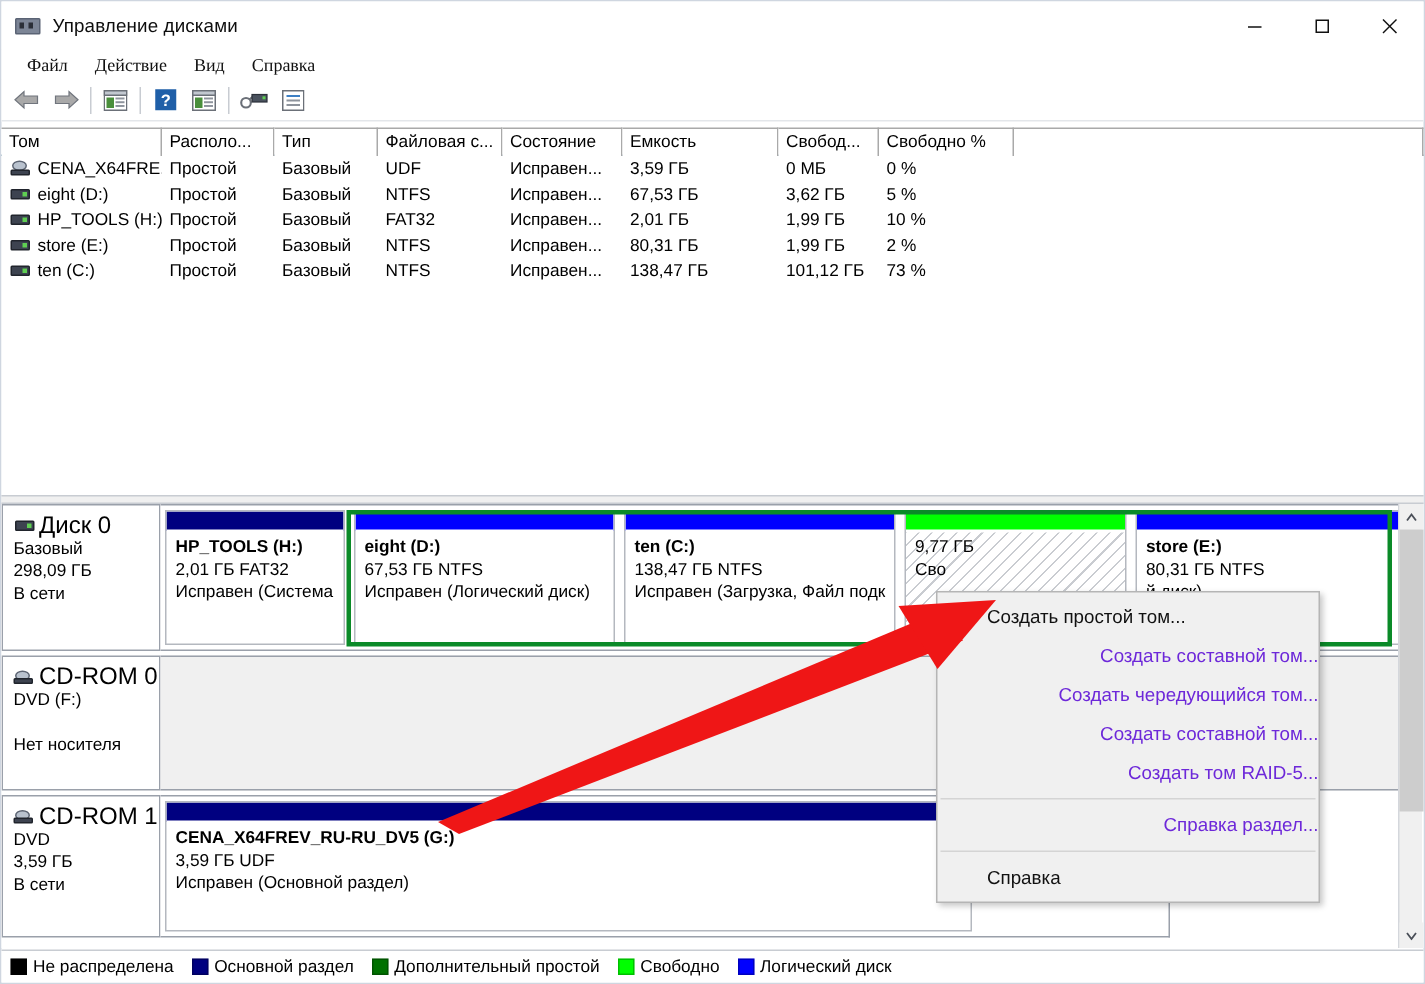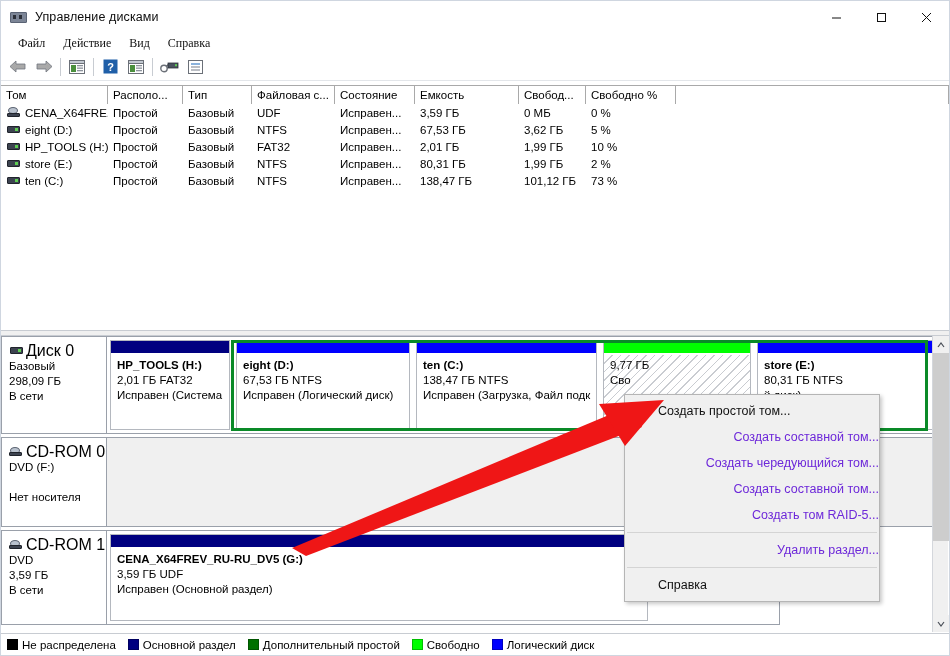--- a/index.html
+++ b/index.html
@@ -611,21 +611,21 @@
     </div>
   </div>
 
   <div class="ctxmenu">
     <div class="ctxitem enabled">Создать простой том...</div>
     <div class="ctxitem disabled">Создать составной том...</div>
     <div class="ctxitem disabled">Создать чередующийся том...</div>
     <div class="ctxitem disabled">Создать составной том...</div>
     <div class="ctxitem disabled">Создать том RAID-5...</div>
     <div class="ctxsep"></div>
-    <div class="ctxitem disabled">Удалить раздел...</div>
+    <div class="ctxitem disabled">Справка раздел...</div>
     <div class="ctxsep"></div>
     <div class="ctxitem enabled">Справка</div>
   </div>
 
   <svg class="arrow-svg" viewBox="0 0 950 656">
     <g>
       <polygon points="291,547 627,406 641,426 305,555" fill="#ef1616"></polygon>
       <polygon points="663,399 598,403 624,445" fill="#ef1616"></polygon>
     </g>
   </svg>

